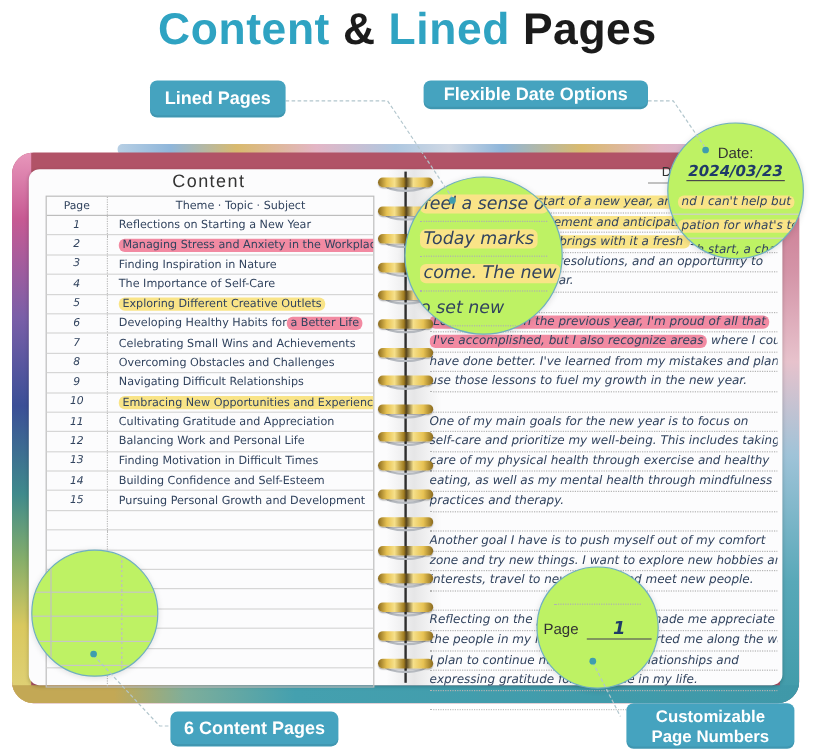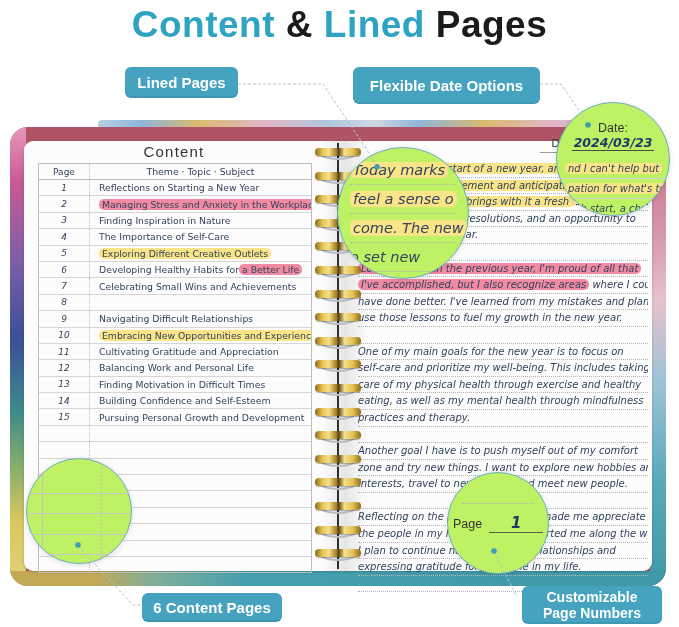--- a/index.html
+++ b/index.html
@@ -12,21 +12,21 @@
          font-family:var(--print);overflow:hidden;}
   
   .main-title{position:absolute;left:0;right:0;top:0;height:48px;line-height:50px;
     text-align:center;font-weight:700;font-size:37px;letter-spacing:.5px;color:#1b1b1b;}
   .main-title .teal{color:var(--teal-title);}
   
   .badge{position:absolute;background:var(--accent);color:#fff;font-weight:700;
     font-size:15px;line-height:1.15;display:flex;flex-direction:column;align-items:center;
     justify-content:center;text-align:center;border-radius:6px;box-shadow:inset 0 -2px rgba(0,0,0,.07);z-index:60;}
   .badge.lined{left:125px;top:67px;width:113px;height:31px;}
-  .badge.flex{left:353px;top:67px;width:187px;height:37px;}
+  .badge.flex{left:353px;top:67px;width:187px;height:24px;}
   .badge.cpages{left:142px;top:593px;width:140px;height:29px;}
   .badge.pnum{left:522px;top:586px;width:140px;height:38px;font-size:14px;}
   
   .book{position:absolute;left:10px;top:118px;width:656px;height:468px;}
   .page-edges{position:absolute;left:88px;top:2px;width:552px;height:9px;border-radius:4px;
     background:linear-gradient(90deg,#b7cfe4,#8fb6da 8%,#d9ba6e 18%,#e3b6c6 30%,#aec7e0 42%,
       #cfd8e4 50%,#8fb6da 58%,#d9ba6e 70%,#e3b6c6 82%,#c9b9d9 92%,#e6c2d2);}
   .cover{position:absolute;left:0;top:9px;width:656px;height:459px;border-radius:18px;
     background:#b15367;overflow:hidden;}
   .cover-left{position:absolute;left:0;top:0;width:16px;height:100%;
@@ -169,20 +169,23 @@
           </div>
         </div>
         <div class="t-row">
           <div class="t-page">7</div>
           <div class="t-theme">
             <span>Celebrating Small Wins and Achievements</span>
           </div>
         </div>
         <div class="t-row">
           <div class="t-page">8</div>
+          <div class="t-theme">
+            <span>Overcoming Obstacles and Challenges</span>
+          </div>
         </div>
         <div class="t-row">
           <div class="t-page">9</div>
           <div class="t-theme">
             <span>Navigating Difficult Relationships</span>
           </div>
         </div>
         <div class="t-row">
           <div class="t-page">10</div>
           <div class="t-theme">
@@ -358,22 +361,22 @@
       <div class="j-line"></div>
       <div class="j-line"><span>Reflecting on the past year has also made me appreciate</span></div>
       <div class="j-line"><span>the people in my life who have supported me along the way.</span></div>
       <div class="j-line"><span>I plan to continue nurturing these relationships and</span></div>
       <div class="j-line"><span>expressing gratitude for everyone in my life.</span></div>
       <div class="j-line"></div>
     </div>
 
   <div class="mag lined">
     <div class="m-wrap">
+        <div class="m-line"><span class="hl-y">feel a sense o</span></div>
         <div class="m-line"><span class="hl-y">Today marks</span></div>
-        <div class="m-line"><span class="hl-y">feel a sense o</span></div>
         <div class="m-line"><span class="hl-y">come. The new</span></div>
         <div class="m-line"><span>o set new</span></div>
       </div>
   </div>
   <div class="mag date">
     <div class="md-date"><span>Date:</span> <span class="dval">2024/03/23</span></div>
     <div class="md-wrap">
         <div class="md-line"><span class="hl-y">nd I can't help but</span></div>
         <div class="md-line"><span class="hl-y">pation for what's to</span></div>
         <div class="md-line"><span>resh start, a chanc</span></div>

